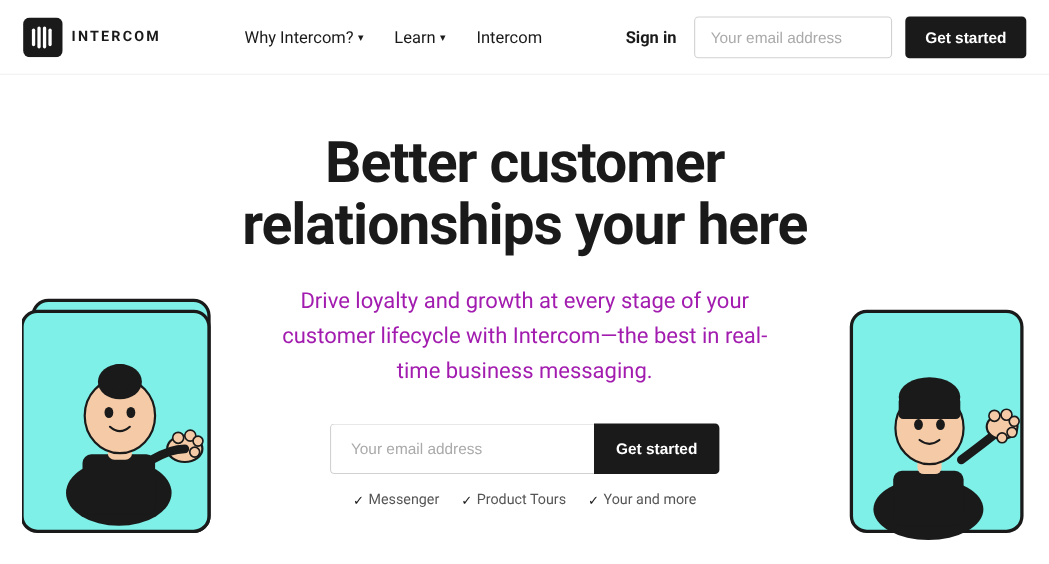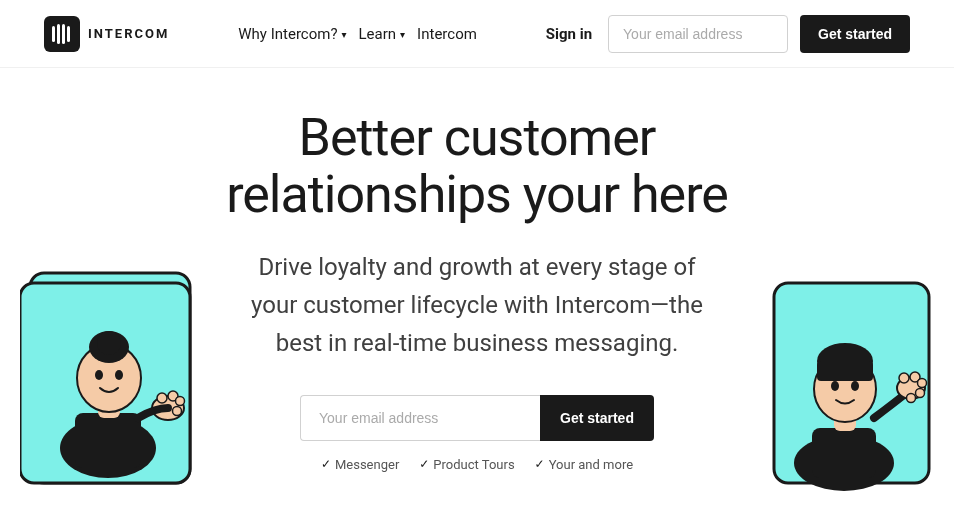--- a/index.html
+++ b/index.html
@@ -14,21 +14,21 @@
       width: 954px;
       min-height: 513px;
       overflow-x: hidden;
     }
 
     
     nav {
       display: flex;
       align-items: center;
       justify-content: space-between;
-      padding: 0 44px;
+      padding: 0 21px;
       height: 68px;
       border-bottom: 1px solid #f0f0f0;
       position: relative;
       z-index: 10;
       background: #fff;
     }
 
     .nav-logo {
       display: flex;
       align-items: center;
@@ -46,21 +46,21 @@
       font-size: 13px;
       font-weight: 700;
       letter-spacing: 2px;
       text-transform: uppercase;
       color: #1a1a1a;
     }
 
     .nav-center {
       display: flex;
       align-items: center;
-      gap: 12px;
+      gap: 28px;
     }
 
     .nav-link {
       font-size: 15px;
       color: #1a1a1a;
       text-decoration: none;
       display: flex;
       align-items: center;
       gap: 4px;
       cursor: pointer;
@@ -127,30 +127,30 @@
     .hero-content {
       text-align: center;
       max-width: 560px;
       position: relative;
       z-index: 5;
       padding: 40px 20px;
     }
 
     .hero-title {
       font-size: 52px;
-      font-weight: 400;
+      font-weight: 700;
       line-height: 1.1;
       color: #1a1a1a;
       margin-bottom: 24px;
       letter-spacing: -1px;
     }
 
     .hero-subtitle {
-      font-size: 24px;
-      color: #404040;
+      font-size: 20px;
+      color: #a21caf;
       line-height: 1.6;
       margin-bottom: 32px;
       max-width: 480px;
       margin-left: auto;
       margin-right: auto;
     }
 
     .hero-form {
       display: flex;
       justify-content: center;

